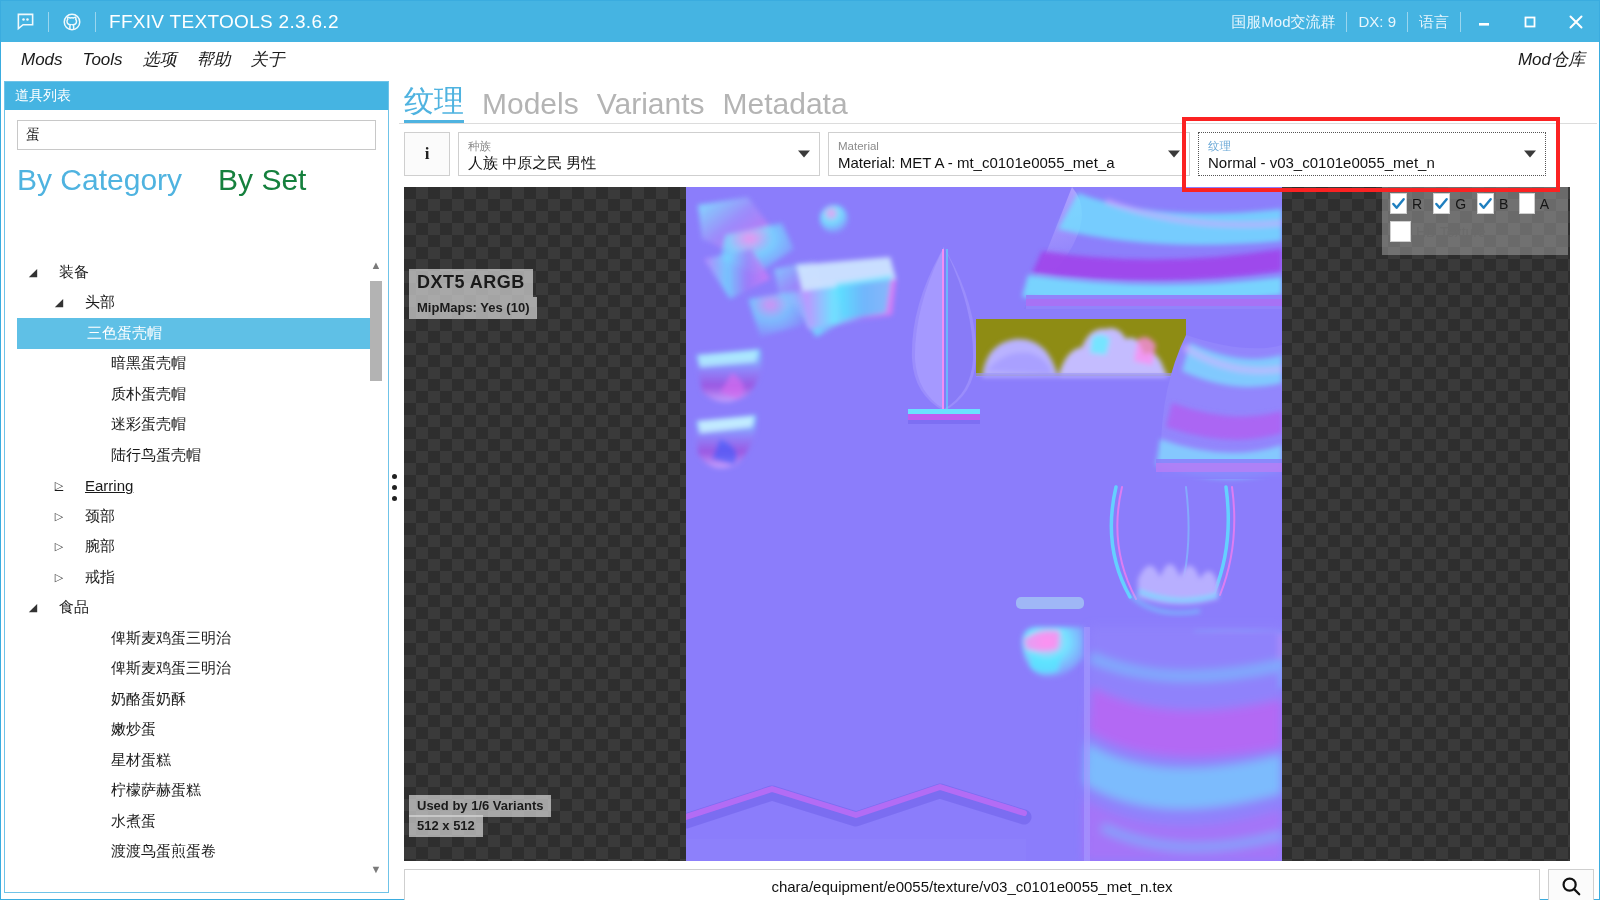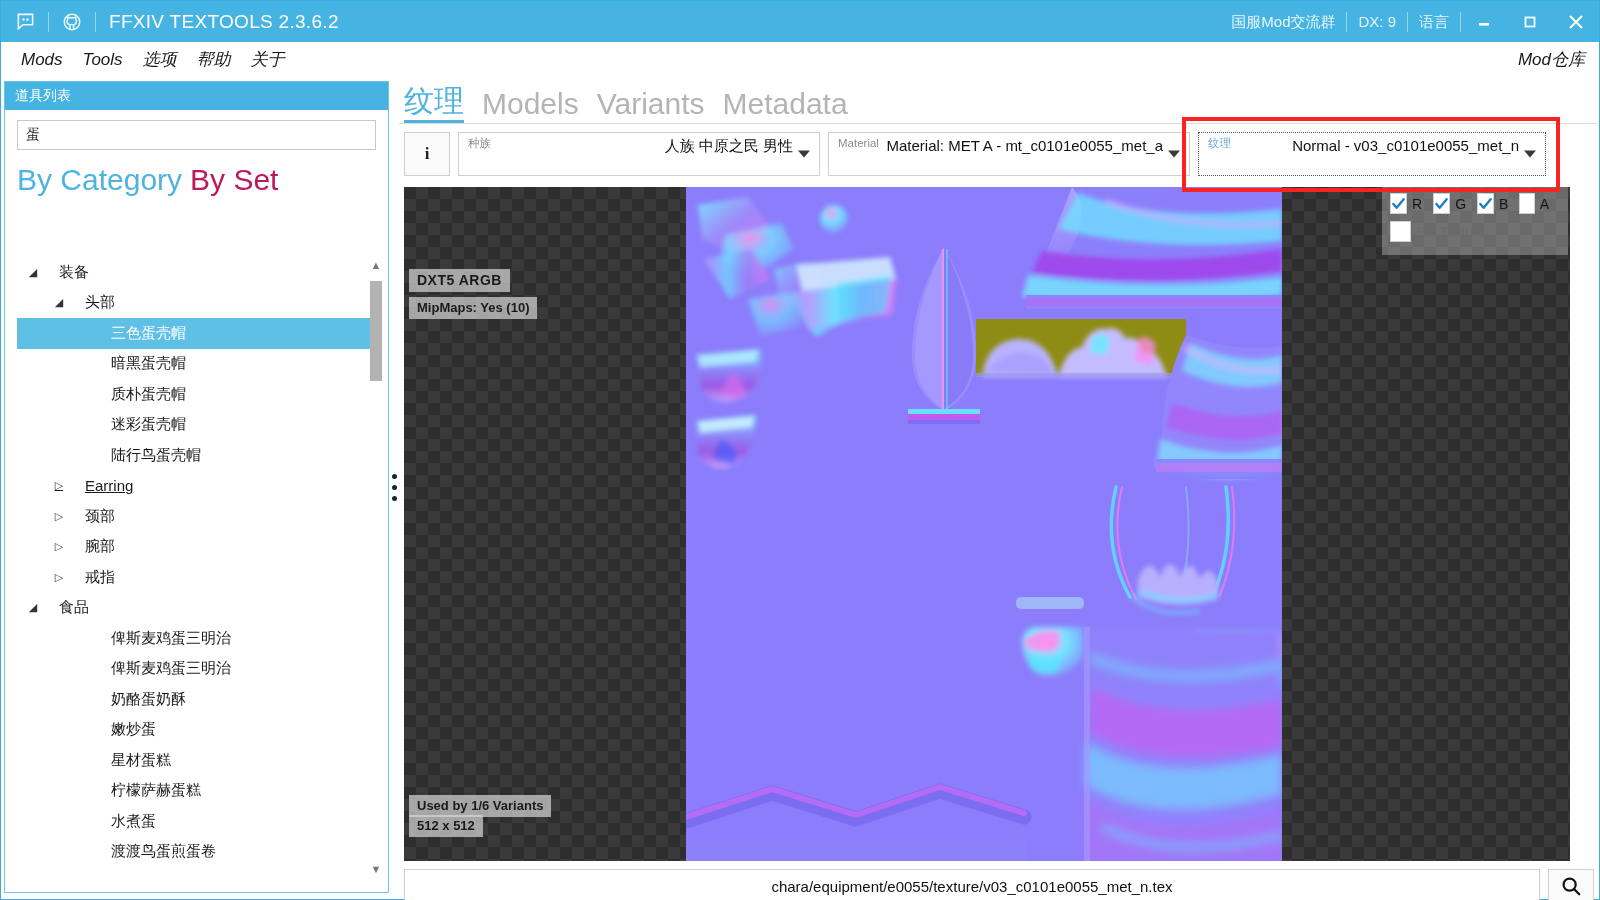--- a/index.html
+++ b/index.html
@@ -87,21 +87,21 @@
     border: 1px solid #c8c8c8; background: #fff;
     font-size: 14px; color: #1a1a1a;
     padding: 0 8px;
     font-family: "Liberation Sans", sans-serif;
   }
   .tabs-row {
     margin-top: 14px; display: flex; align-items: baseline; gap: 8px;
   }
   .big-tab { font-size: 30px; line-height: 1.05; white-space: nowrap; }
   .big-tab.active { color: #4fb3e0; }
-  .big-tab.inactive { color: #be185d; }
+  .big-tab.inactive { color: #15803d; margin-left: 28px; }
 
   .tree {
     position: absolute;
     left: 12px; top: 147px;
     width: 361px; height: 620px;
     overflow: hidden;
     font-size: 15px;
     color: #1a1a1a;
   }
   .tree-row {
@@ -165,21 +165,21 @@
     width: 46px; height: 44px;
     border: 1px solid #cfcfcf; background: #fbfbfb;
     display: flex; align-items: center; justify-content: center;
     font-weight: bold; font-size: 17px; color: #222;
     font-family: "Liberation Serif", serif;
   }
   .combo {
     position: relative;
     height: 44px; border: 1px solid #cfcfcf; background: #fff;
     padding: 3px 26px 0 9px;
-    display: flex; flex-direction: row; justify-content: space-between;
+    display: flex; flex-direction: column; justify-content: center;
   }
   .combo .cl { font-size: 11.5px; color: #8b8b8b; line-height: 1.25; }
   .combo .cv { font-size: 15px; color: #111; line-height: 1.3; white-space: nowrap; overflow: hidden; }
   .combo .arrow {
     position: absolute; right: 9px; top: 50%; transform: translateY(-50%);
     width: 0; height: 0;
     border-left: 6px solid transparent; border-right: 6px solid transparent;
     border-top: 7px solid #3a3a3a;
   }
   .combo.race { width: 362px; }
@@ -214,21 +214,21 @@
 
   .ovl {
     position: absolute;
     background: rgba(215,215,215,.70);
     color: #1a1a1a;
     font-weight: bold;
     font-size: 13px;
     padding: 3px 8px 4px 8px;
     white-space: nowrap;
   }
-  .ovl.dxt { left: 5px; top: 82px; font-size: 14px; letter-spacing: .5px; }
+  .ovl.dxt { left: 5px; top: 82px; font-size: 18px; letter-spacing: .5px; }
   .ovl.mip { left: 5px; top: 110px; }
   .ovl.used { left: 5px; top: 608px; }
   .ovl.size { left: 5px; top: 628px; }
 
   .chanbox {
     position: absolute; right: 2px; top: 0px;
     width: 186px; height: 68px;
     background: rgba(190,190,190,.42);
     padding: 6px 8px;
   }
@@ -331,21 +331,21 @@
 
       <div class="tree" id="tree">
           <div class="tree-row" style="padding-left: 8px;">
             <span class="caret open"></span>
             <span class="lbl">装备</span>
           </div>
           <div class="tree-row" style="padding-left: 34px;">
             <span class="caret open"></span>
             <span class="lbl">头部</span>
           </div>
-          <div class="tree-row sel" style="padding-left: 60px;">
+          <div class="tree-row sel" style="padding-left: 36px;">
             <span class="caret "></span>
             <span class="lbl">三色蛋壳帽</span>
           </div>
           <div class="tree-row" style="padding-left: 60px;">
             <span class="caret "></span>
             <span class="lbl">暗黑蛋壳帽</span>
           </div>
           <div class="tree-row" style="padding-left: 60px;">
             <span class="caret "></span>
             <span class="lbl">质朴蛋壳帽</span>

